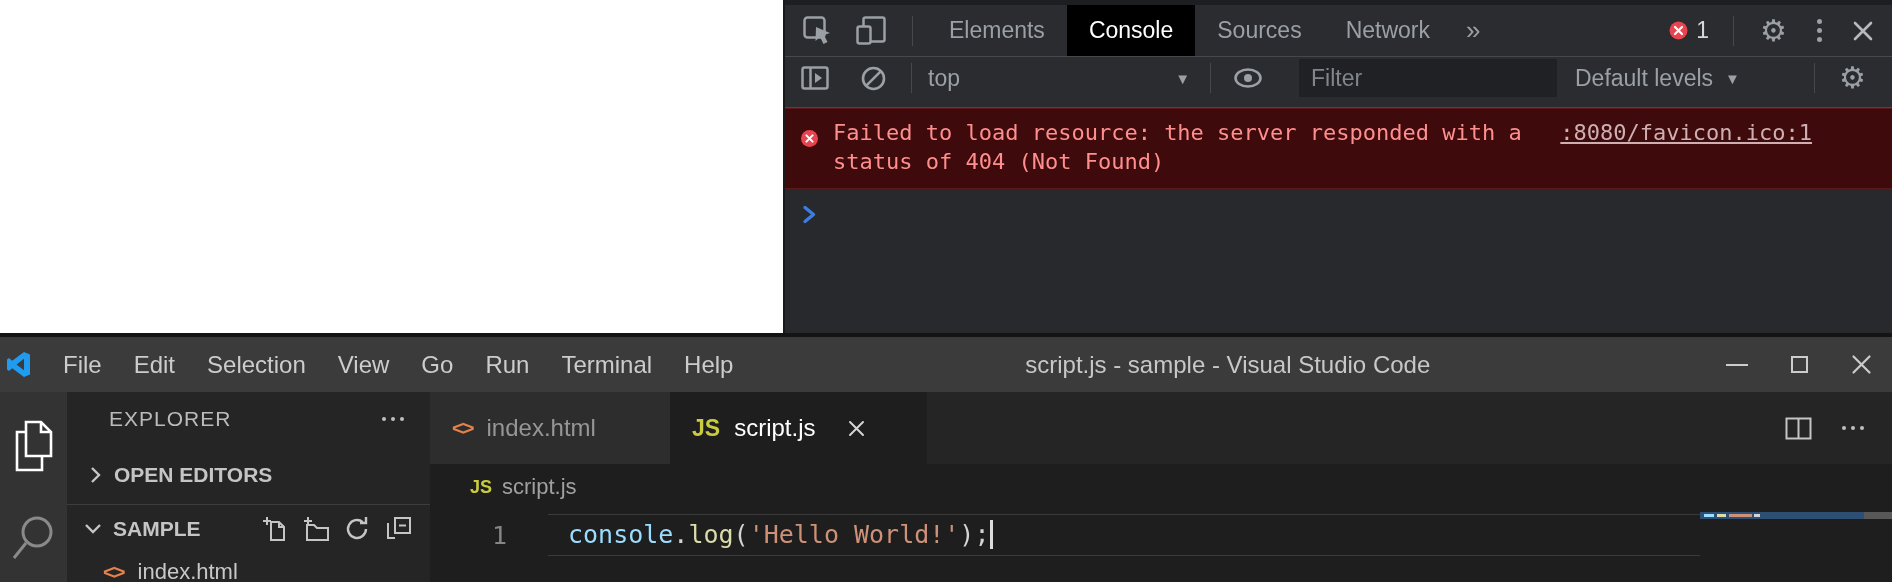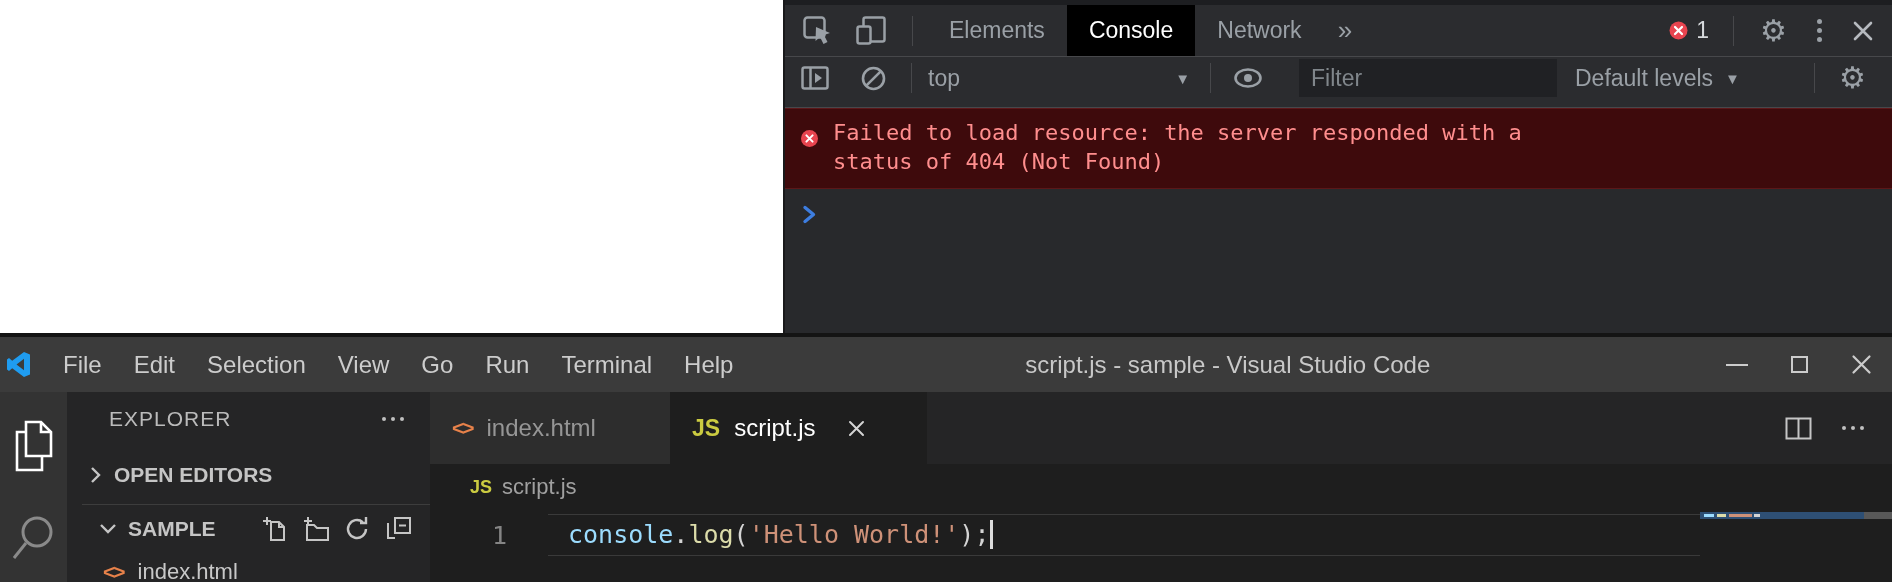--- a/index.html
+++ b/index.html
@@ -64,21 +64,21 @@
   .max-glyph { width:17px; height:17px; border:2px solid #cccccc; }
 
   .vs-main { display:flex; height:190px; }
   .activitybar { width:67px; background:#333333; display:flex; flex-direction:column;
     align-items:center; padding-top:28px; gap:38px; flex:none; }
   .sidebar { width:363px; background:#252526; flex:none; overflow:hidden; color:#cccccc; }
   .sb-title { height:54px; display:flex; align-items:center; padding:0 26px 0 42px;
     font-size:21px; letter-spacing:1px; color:#bbbbbb; }
   .sb-row { display:flex; align-items:center; font-weight:bold; font-size:21px; color:#c5c5c5; }
   .sb-open-editors { height:58px; padding-left:22px; gap:12px; }
-  .sb-sample { height:48px; padding-left:16px; gap:10px; border-top:1px solid #3d3d3d;margin-left:15px; }
+  .sb-sample { height:48px; padding-left:16px; gap:10px; border-top:1px solid #3d3d3d; }
   .sb-actions { display:flex; align-items:center; gap:16px; margin-left:auto; margin-right:18px; }
   .sb-file { height:40px; display:flex; align-items:center; padding-left:36px; gap:14px;
     font-size:22px; color:#c8c8c8; }
   .html-glyph { color:#e8824a; font-weight:bold; font-size:21px; letter-spacing:-2px; }
   .js-glyph { color:#cbcb41; font-weight:bold; }
 
   .editor { flex:1; background:#1e1e1e; position:relative; }
   .tabbar { height:72px; background:#252526; display:flex; align-items:stretch; }
   .tab { display:flex; align-items:center; padding:0 22px; gap:14px; font-size:24px; flex:none; }
   .tab.inactive { width:240px; background:#2d2d2d; color:#969696; }
@@ -122,20 +122,21 @@
       <span class="dt-icon" style="margin-right:24px;">
         <svg width="33" height="31" viewBox="0 0 33 31">
             <rect x="8.5" y="2.5" width="21" height="24" rx="2" fill="none" stroke="#9aa0a6" stroke-width="2.5"></rect>
             <rect x="2.5" y="11.5" width="13" height="17" rx="2" fill="#2b2c2f" stroke="#9aa0a6" stroke-width="2.5"></rect>
           </svg>
       </span>
       <span class="dt-vdiv" style="margin-right:14px;"></span>
 
       <div class="dt-tab">Elements</div>
       <div class="dt-tab active">Console</div>
+      <div class="dt-tab">Sources</div>
       <div class="dt-tab">Network</div>
       <div class="dt-more">»</div>
 
       <span class="spacer"></span>
 
       <span class="err-badge">
         <svg width="19" height="19" viewBox="0 0 19 19">
             <circle cx="9.5" cy="9.5" r="9" fill="#e8444f"></circle>
             <path d="M6 6 L13 13 M13 6 L6 13" stroke="#fff" stroke-width="2.2" stroke-linecap="round"></path>
           </svg>
@@ -193,20 +194,21 @@
 
     <div class="dt-console">
       <div class="row-error">
         <span class="err-icon">
           <svg width="17" height="17" viewBox="0 0 17 17">
               <circle cx="8.5" cy="8.5" r="8.5" fill="#e8444f"></circle>
               <path d="M5.4 5.4 L11.6 11.6 M11.6 5.4 L5.4 11.6" stroke="#fff" stroke-width="2" stroke-linecap="round"></path>
             </svg>
         </span>
         <span class="err-msg">Failed to load resource: the server responded with a status of 404 (Not Found)</span>
+        <a class="src-link">:8080/favicon.ico:1</a>
       </div>
       <div class="row-prompt">
         <svg width="15" height="19" viewBox="0 0 15 19">
             <path d="M3 2.5 L11.5 9.5 L3 16.5" fill="none" stroke="#3d7de0" stroke-width="3.4" stroke-linejoin="round" stroke-linecap="round"></path>
           </svg>
       </div>
     </div>
   </div>
 
   <div class="vscode">

